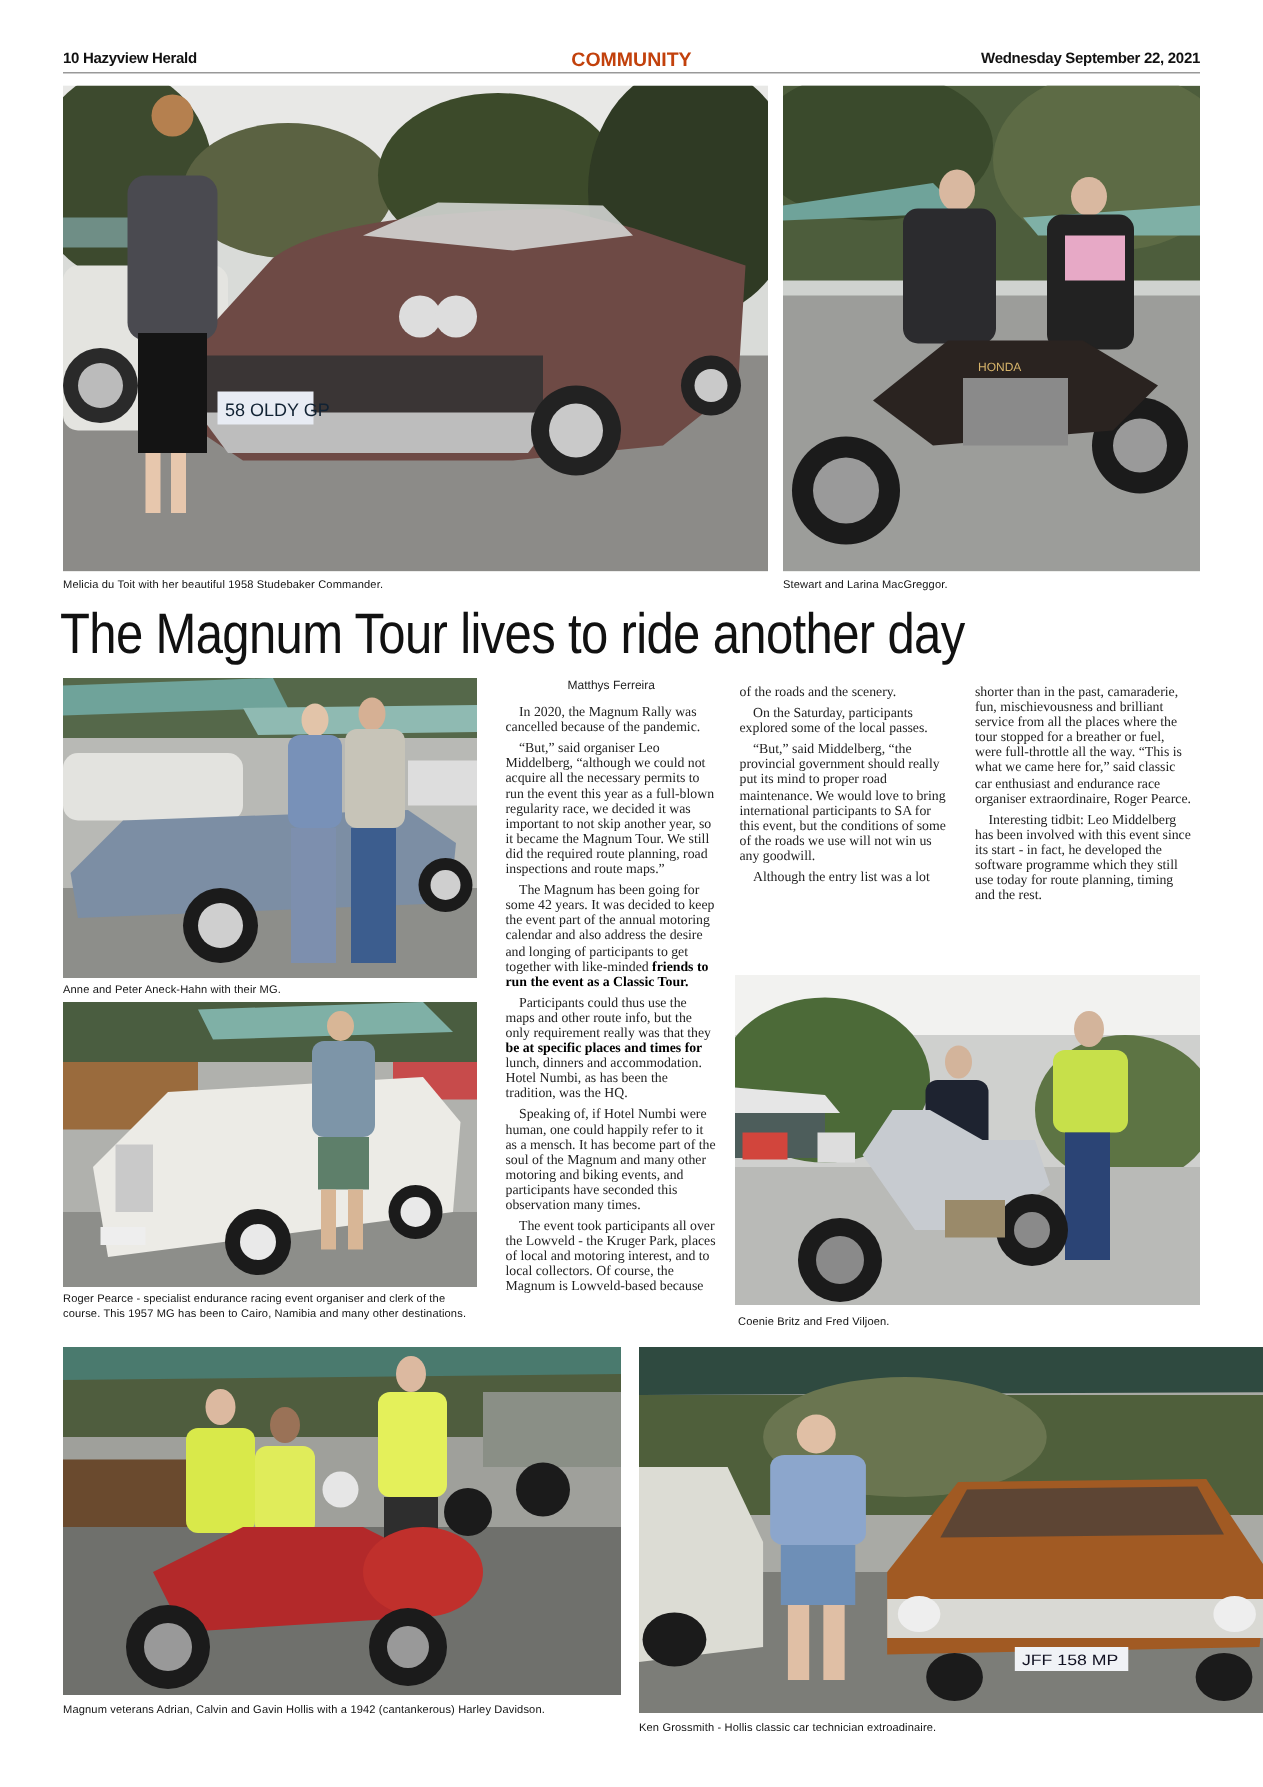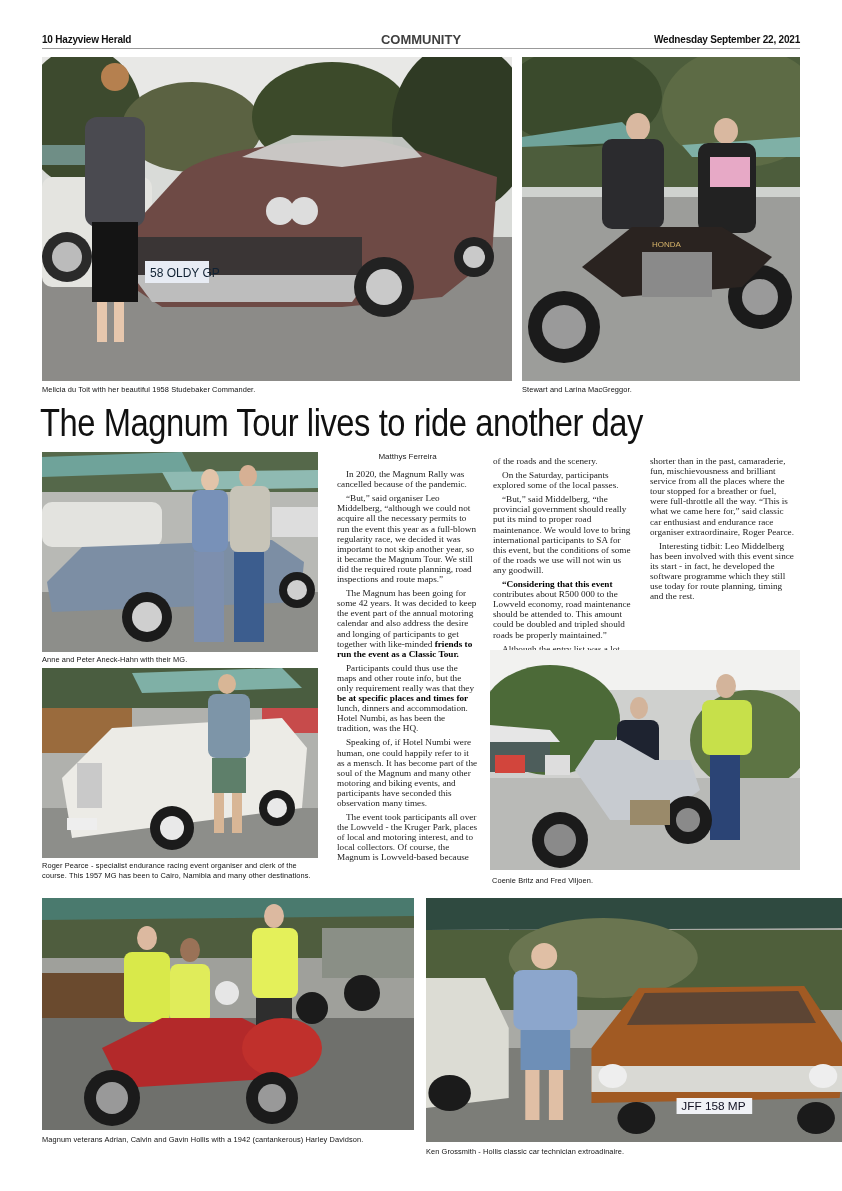--- a/index.html
+++ b/index.html
@@ -1,20 +1,20 @@
 <!DOCTYPE html>
 <html><head>
 <meta charset="utf-8">
 <style>
   html, body { margin:0; padding:0; background:#ffffff; }
   body { width:842px; height:1191px; position:relative; overflow:hidden; font-family:"Liberation Sans", sans-serif; color:#111; }
   .abs { position:absolute; }
   .hdr { top:34px; font-size:10px; font-weight:bold; font-family:"Liberation Sans", sans-serif; letter-spacing:-0.2px; }
   .hdr-rule { left:42px; top:48px; width:758px; height:1px; background:#999; }
-  .section { left:0; width:842px; top:32px; text-align:center; font-size:13px; font-weight:bold; color:#404040; }
+  .section { left:0; width:842px; top:32px; text-align:center; font-size:13px; font-weight:bold; color:#c2410c; }
   .photo { overflow:hidden;text-decoration:underline; }
   .photo svg { display:block; width:100%; height:100%; }
   .cap { font-size:7.4px; line-height:10px; color:#111; letter-spacing:0.1px; }
   .headline { left:40px; top:402px; width:770px; font-size:38px; font-weight:normal; letter-spacing:-0.5px; white-space:nowrap; transform:scaleX(0.86); transform-origin:left top; }
   .col { font-family:"Liberation Serif", serif; font-size:9.2px; line-height:10.1px; color:#222; text-align:left; }
   .col p { margin:4px; text-indent:9px; }
   .col p.noi { text-indent:0; }
   .byline { font-family:"Liberation Sans", sans-serif; font-size:8px; text-align:center; margin-bottom:7px; }
   .bold { font-weight:bold; color:#000; }
 </style>
@@ -142,21 +142,20 @@
   <p><span>The Magnum has been going for some 42 years. It was decided to keep the event part of the annual motoring calendar and also address the desire and longing of participants to get together with like-minded </span><span class="bold">friends to run the event as a Classic Tour.</span></p>
   <p><span>Participants could thus use the maps and other route info, but the only requirement really was that they </span><span class="bold">be at specific places and times for</span><span> lunch, dinners and accommodation. Hotel Numbi, as has been the tradition, was the HQ.</span></p>
   <p>Speaking of, if Hotel Numbi were human, one could happily refer to it as a mensch. It has become part of the soul of the Magnum and many other motoring and biking events, and participants have seconded this observation many times.</p>
   <p>The event took participants all over the Lowveld - the Kruger Park, places of local and motoring interest, and to local collectors. Of course, the Magnum is Lowveld-based because</p>
 </div>
 
 <div class="abs col" style="left:489px; top:452px; width:149px;">
   <p class="noi">of the roads and the scenery.</p>
   <p>On the Saturday, participants explored some of the local passes.</p>
   <p>“But,” said Middelberg, “the provincial government should really put its mind to proper road maintenance. We would love to bring international participants to SA for this event, but the conditions of some of the roads we use will not win us any goodwill.</p>
-  <p><span class="bold">“Considering that this event</span><span> contributes about R500 000 to the Lowveld economy, road maintenance should be attended to. This amount could be doubled and tripled should roads be properly maintained.”</span></p>
   <p>Although the entry list was a lot</p>
 </div>
 
 <div class="abs col" style="left:646px; top:452px; width:152px;">
   <p class="noi">shorter than in the past, camaraderie, fun, mischievousness and brilliant service from all the places where the tour stopped for a breather or fuel, were full-throttle all the way. “This is what we came here for,” said classic car enthusiast and endurance race organiser extraordinaire, Roger Pearce.</p>
   <p>Interesting tidbit: Leo Middelberg has been involved with this event since its start - in fact, he developed the software programme which they still use today for route planning, timing and the rest.</p>
 </div>
 
 <div class="abs photo" style="left:490px; top:650px; width:310px; height:220px;">
   <svg viewBox="0 0 310 220" preserveAspectRatio="none">

